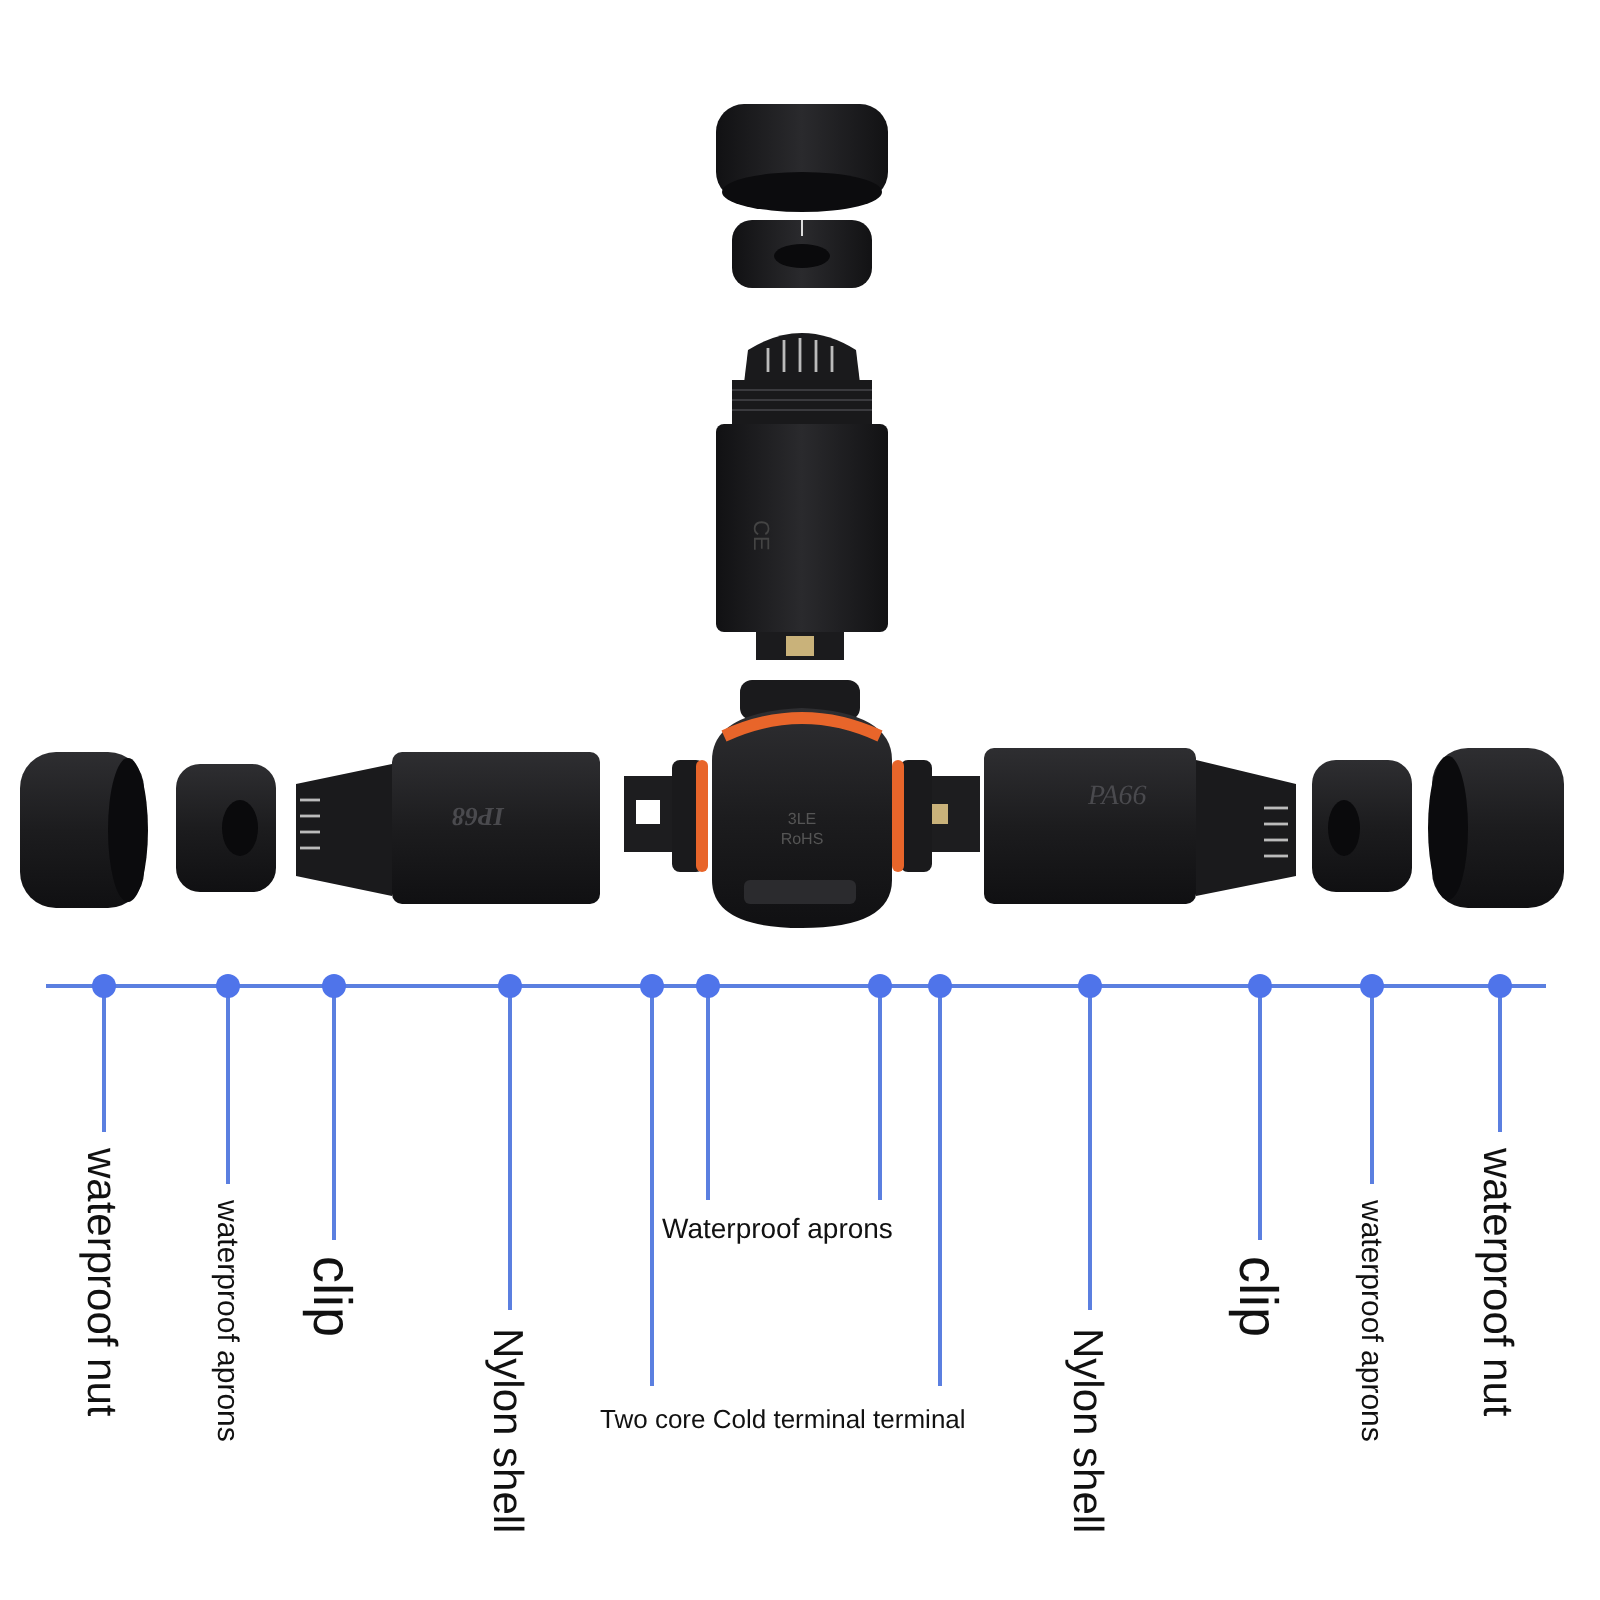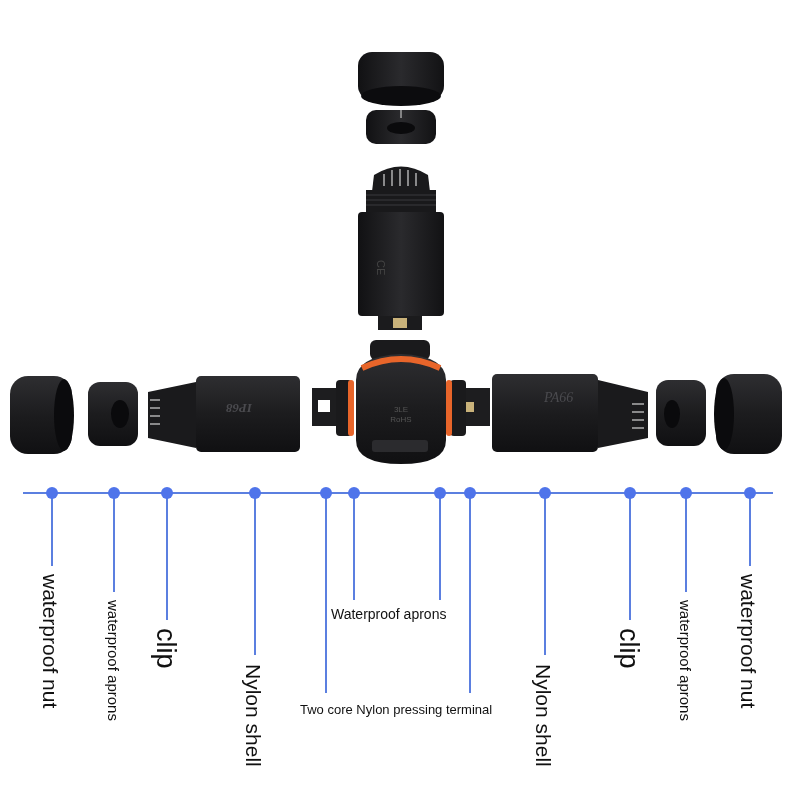--- a/index.html
+++ b/index.html
@@ -142,18 +142,18 @@
     <div class="stem" style="left: 686px; height: 99px; background: rgb(91, 127, 224);"></div>
     <div class="dot" style="left: 686px; background: rgb(79, 116, 234);"></div>
     <div class="stem" style="left: 750px; height: 73px; background: rgb(91, 127, 224);"></div>
     <div class="dot" style="left: 750px; background: rgb(79, 116, 234);"></div>
   </div>
 
 <div class="vlabel" style="left:40px; top:574px; font-size:21px;">waterproof nut</div>
 <div class="vlabel" style="left:106px; top:600px; font-size:15px;">waterproof aprons</div>
 <div class="vlabel" style="left:152px; top:628px; font-size:27px;">clip</div>
 <div class="vlabel" style="left:243px; top:664px; font-size:21px;">Nylon shell</div>
-<div class="hlabel" style="left:300px; top:702px; font-size:13px;">Two core Nylon pressing terminal</div>
+<div class="hlabel" style="left:300px; top:702px; font-size:13px;">Two core Cold terminal terminal</div>
 <div class="hlabel" style="left:331px; top:606px; font-size:14px;">Waterproof aprons</div>
 <div class="vlabel" style="left:533px; top:664px; font-size:21px;">Nylon shell</div>
 <div class="vlabel" style="left:615px; top:628px; font-size:27px;">clip</div>
 <div class="vlabel" style="left:678px; top:600px; font-size:15px;">waterproof aprons</div>
 <div class="vlabel" style="left:738px; top:574px; font-size:21px;">waterproof nut</div>
 
 </body></html>

